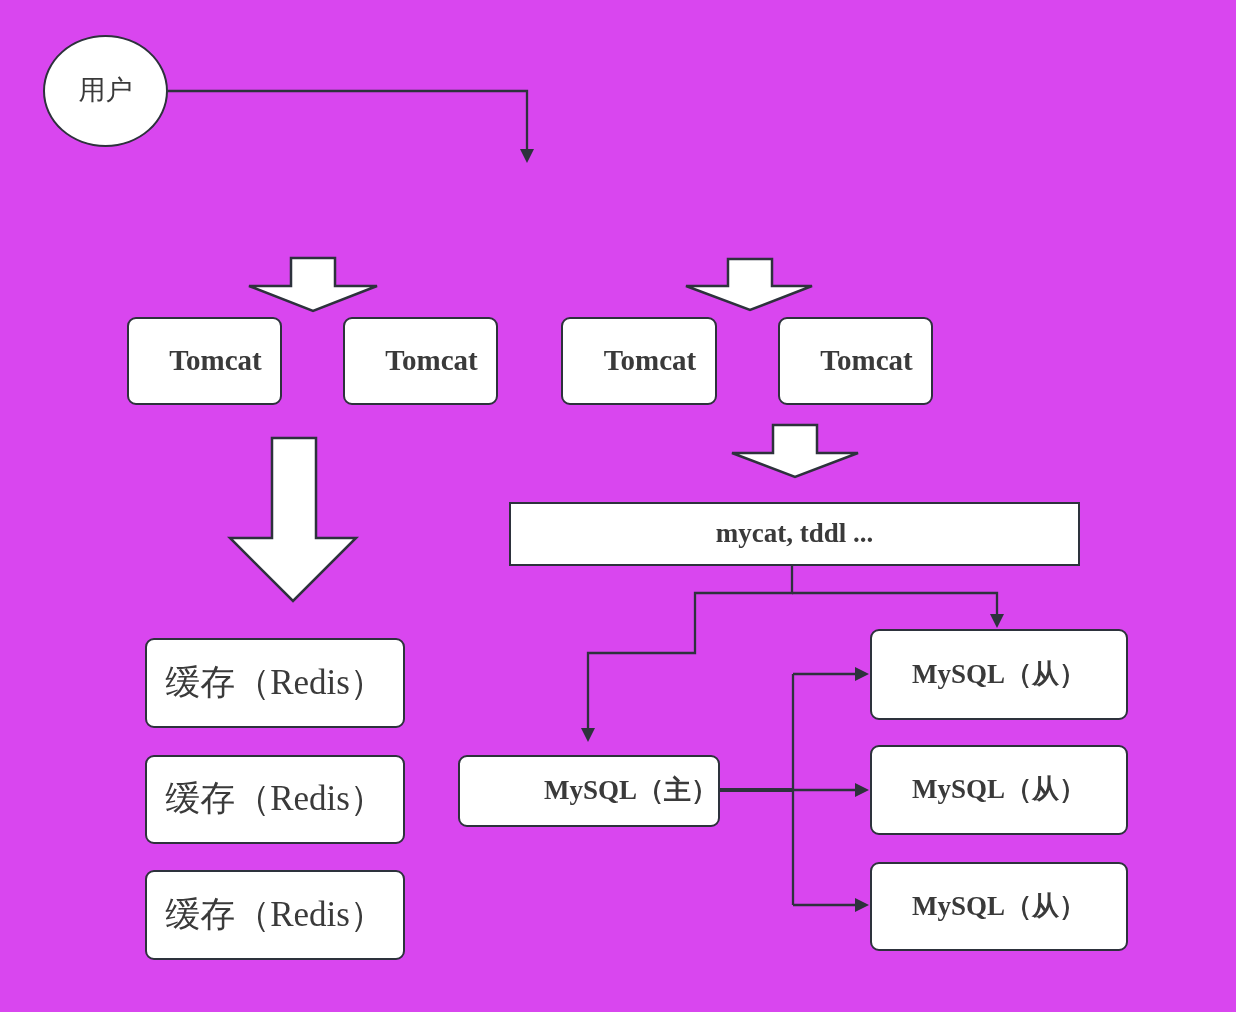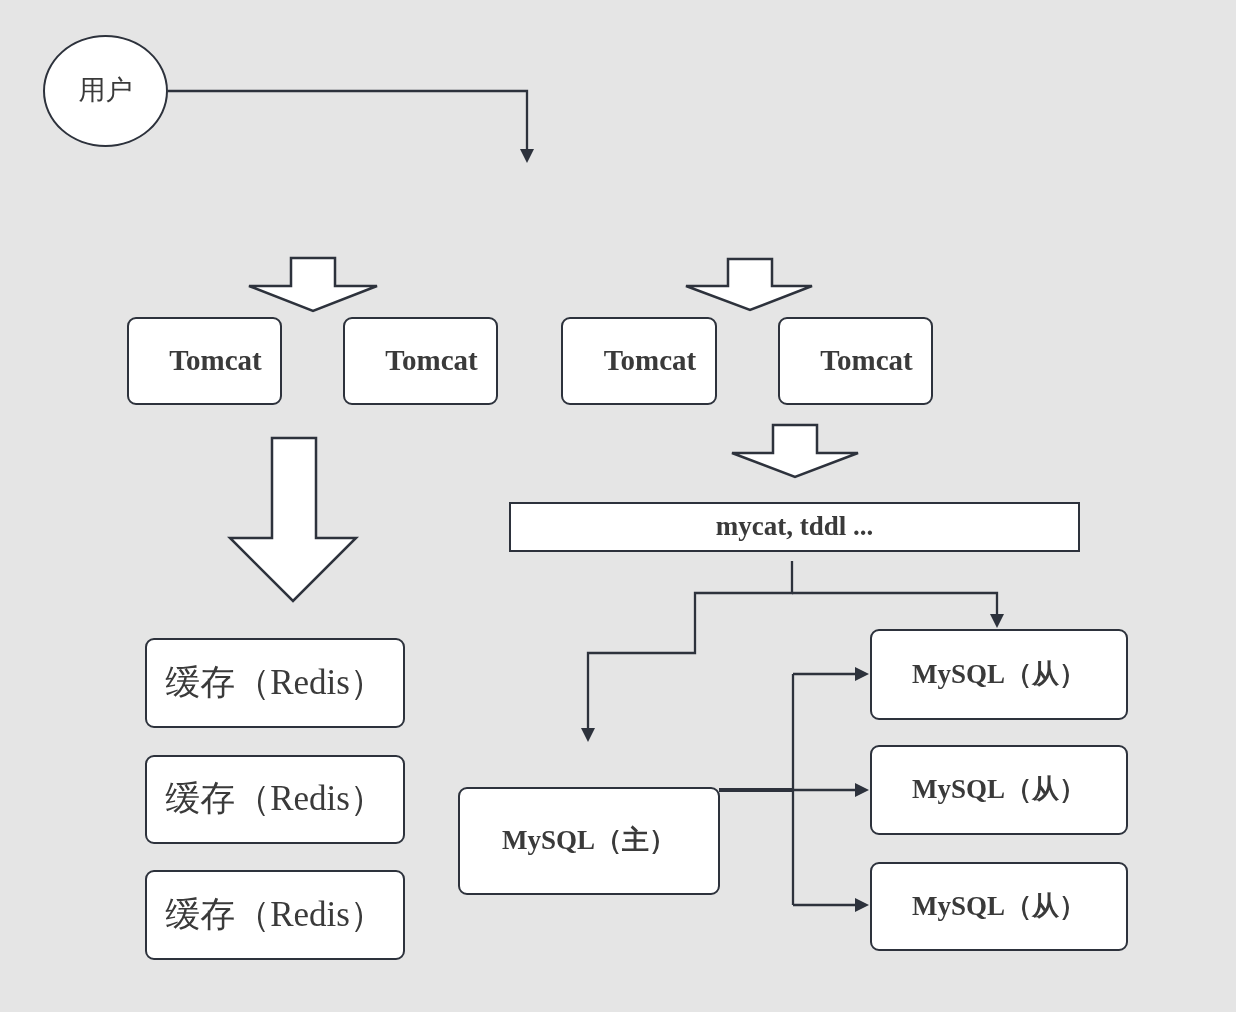--- a/index.html
+++ b/index.html
@@ -1,19 +1,19 @@
 <!DOCTYPE html>
 <html><head>
 <meta charset="utf-8">
 <style>
   html,body{margin:0;padding:0;background:#ffffff;}
   .canvas{
     position:relative;
     width:1236px;height:1012px;
-    background:#e5e5e5;
+    background:#d946ef;
     font-family:"Liberation Serif","DejaVu Serif",serif;
     overflow:hidden;
     text-decoration:underline;
   }
   svg.layer{position:absolute;left:0;top:0;width:1236px;height:1012px;}
   .node{
     position:absolute;box-sizing:border-box;
     border:2.5px solid #2d323c;background:#ffffff;
     display:flex;align-items:center;justify-content:center;
     color:#3a3a3a;text-align:center;
@@ -79,35 +79,35 @@
   <div class="node rounded" style="left:343px;top:317px;width:155px;height:88px;">
     <span class="lbl fs-tomcat">Tomcat</span>
   </div>
   <div class="node rounded" style="left:561px;top:317px;width:156px;height:88px;">
     <span class="lbl fs-tomcat">Tomcat</span>
   </div>
   <div class="node rounded" style="left:778px;top:317px;width:155px;height:88px;">
     <span class="lbl fs-tomcat">Tomcat</span>
   </div>
 
-  <div class="node" style="left:509px;top:502px;width:571px;height:50px;">
+  <div class="node" style="left:509px;top:502px;width:571px;height:64px;">
     <span class="lbl fs-mycat">mycat, tddl ...</span>
   </div>
 
   <div class="node rounded" style="left:145px;top:638px;width:260px;height:90px;">
     <span class="lbl fs-cache">缓存（Redis）</span>
   </div>
   <div class="node rounded" style="left:145px;top:755px;width:260px;height:89px;">
     <span class="lbl fs-cache">缓存（Redis）</span>
   </div>
   <div class="node rounded" style="left:145px;top:870px;width:260px;height:90px;">
     <span class="lbl fs-cache">缓存（Redis）</span>
   </div>
 
-  <div class="node rounded" style="left:458px;top:787px;width:262px;height:108px;">
+  <div class="node rounded" style="left:458px;top:755px;width:262px;height:72px;justify-content:flex-end;">
     <span class="lbl fs-mysql">MySQL（主）</span>
   </div>
 
   <div class="node rounded" style="left:870px;top:629px;width:258px;height:91px;">
     <span class="lbl fs-mysql">MySQL（从）</span>
   </div>
   <div class="node rounded" style="left:870px;top:745px;width:258px;height:90px;">
     <span class="lbl fs-mysql">MySQL（从）</span>
   </div>
   <div class="node rounded" style="left:870px;top:862px;width:258px;height:89px;">

